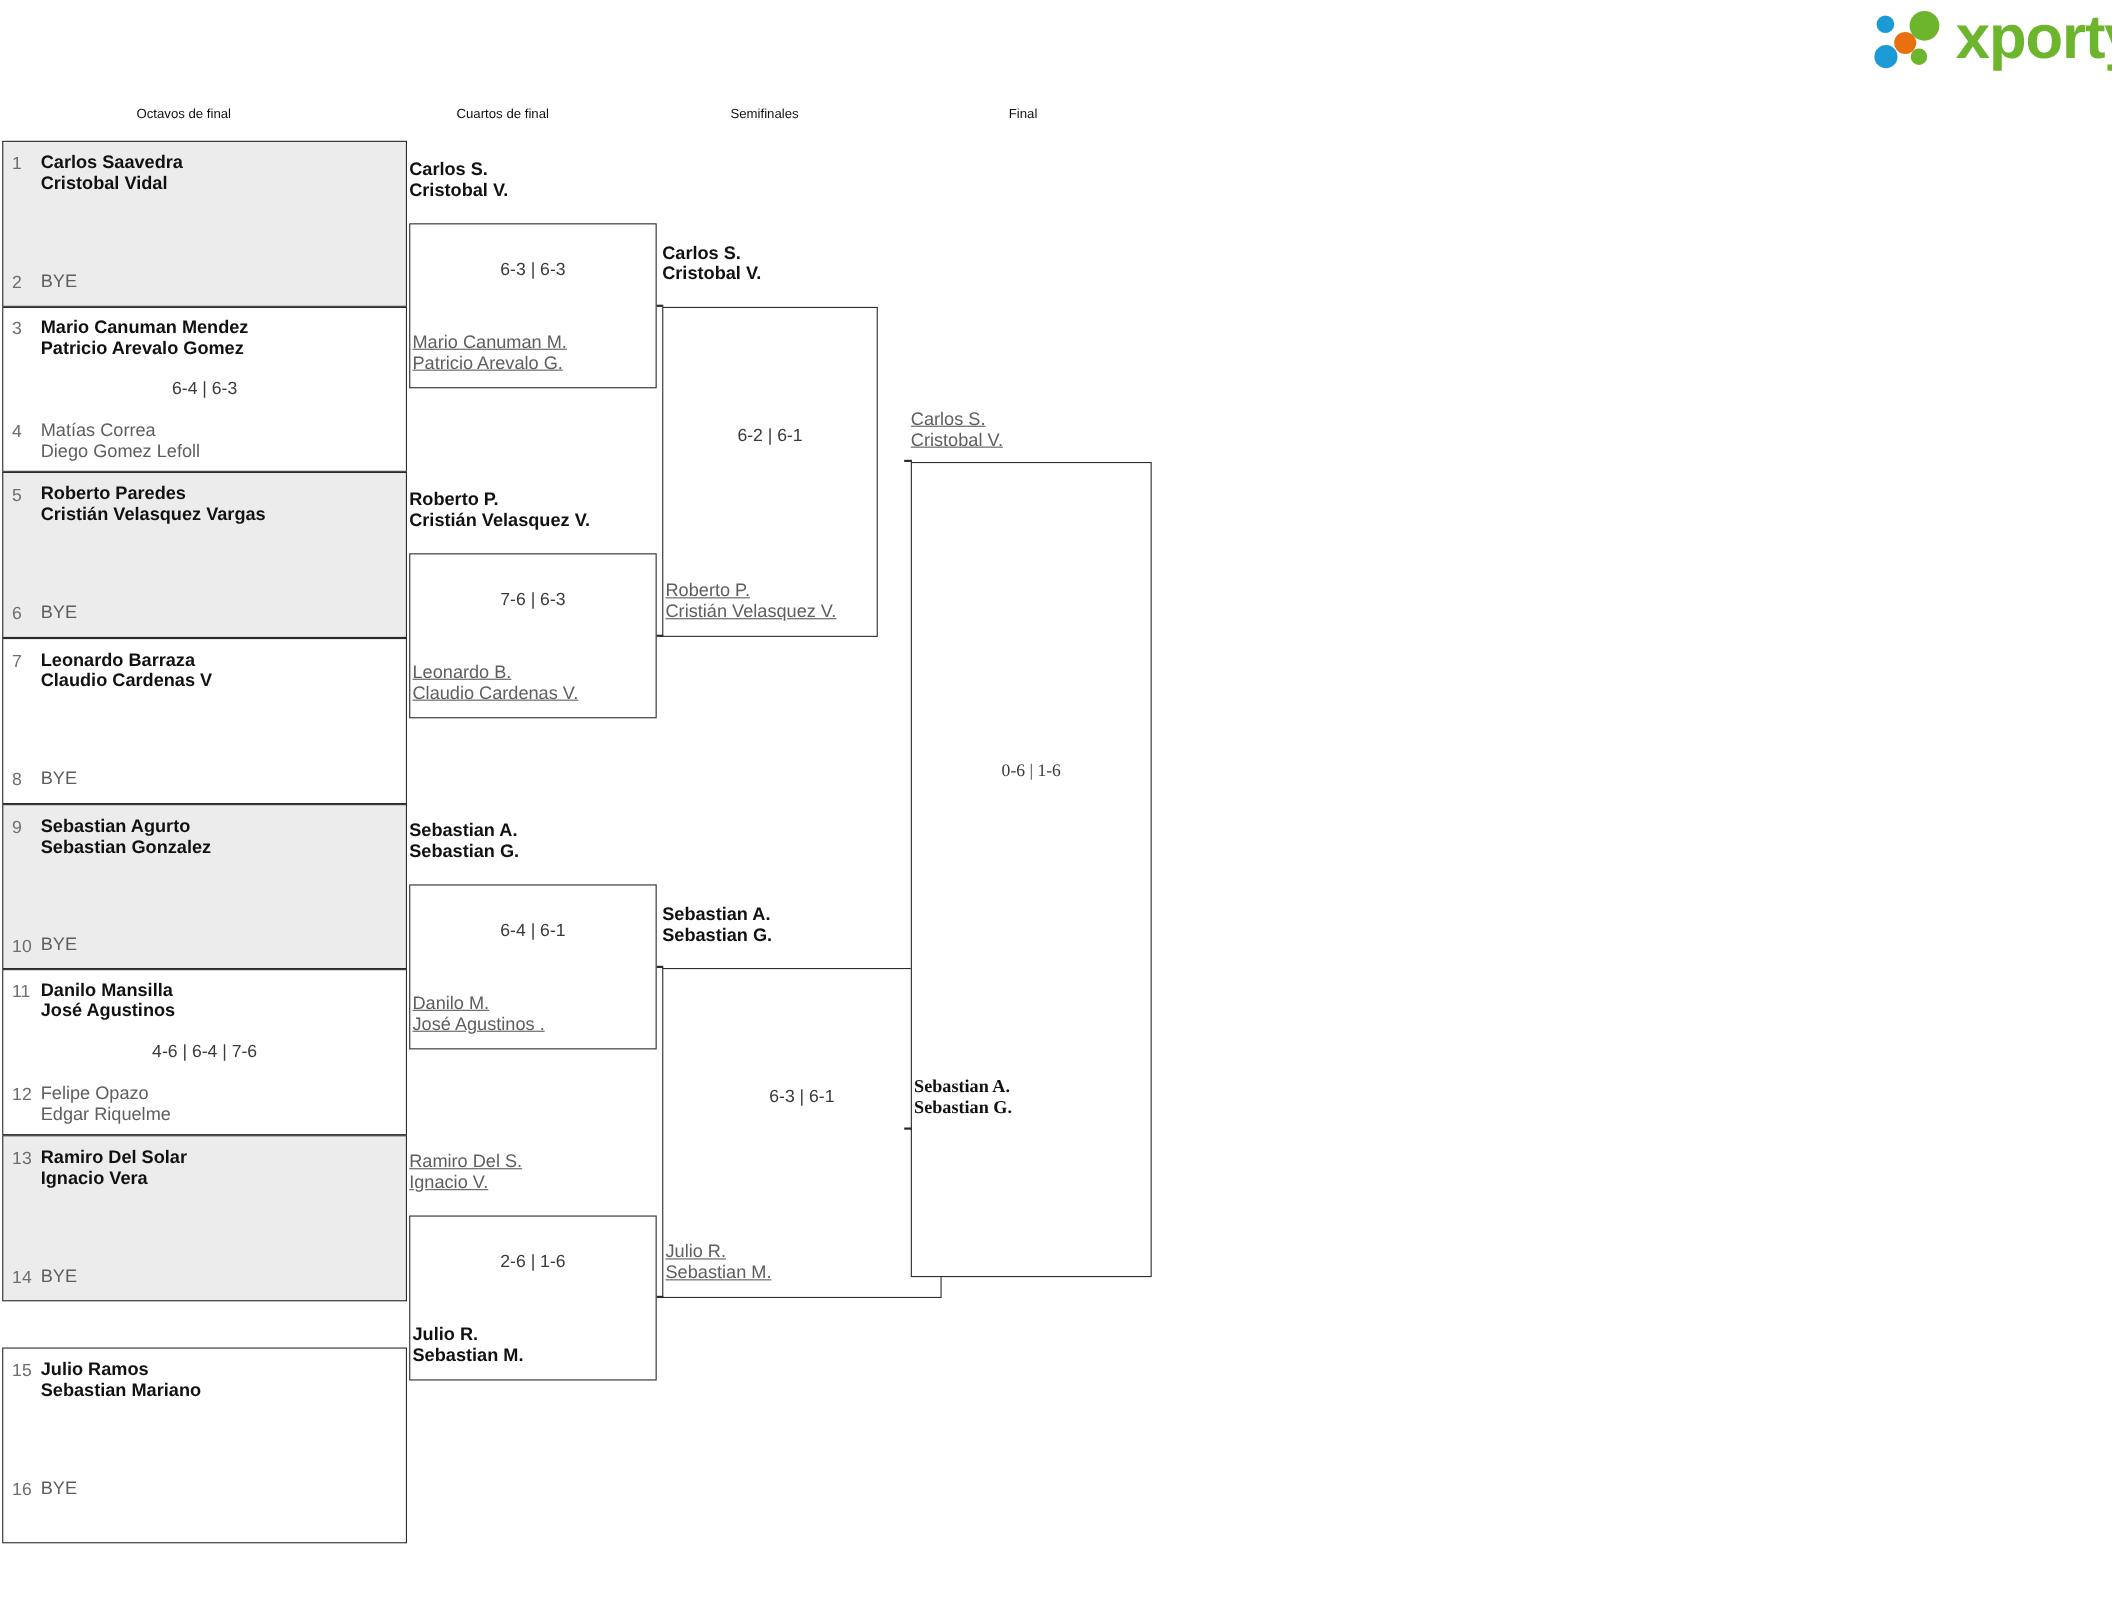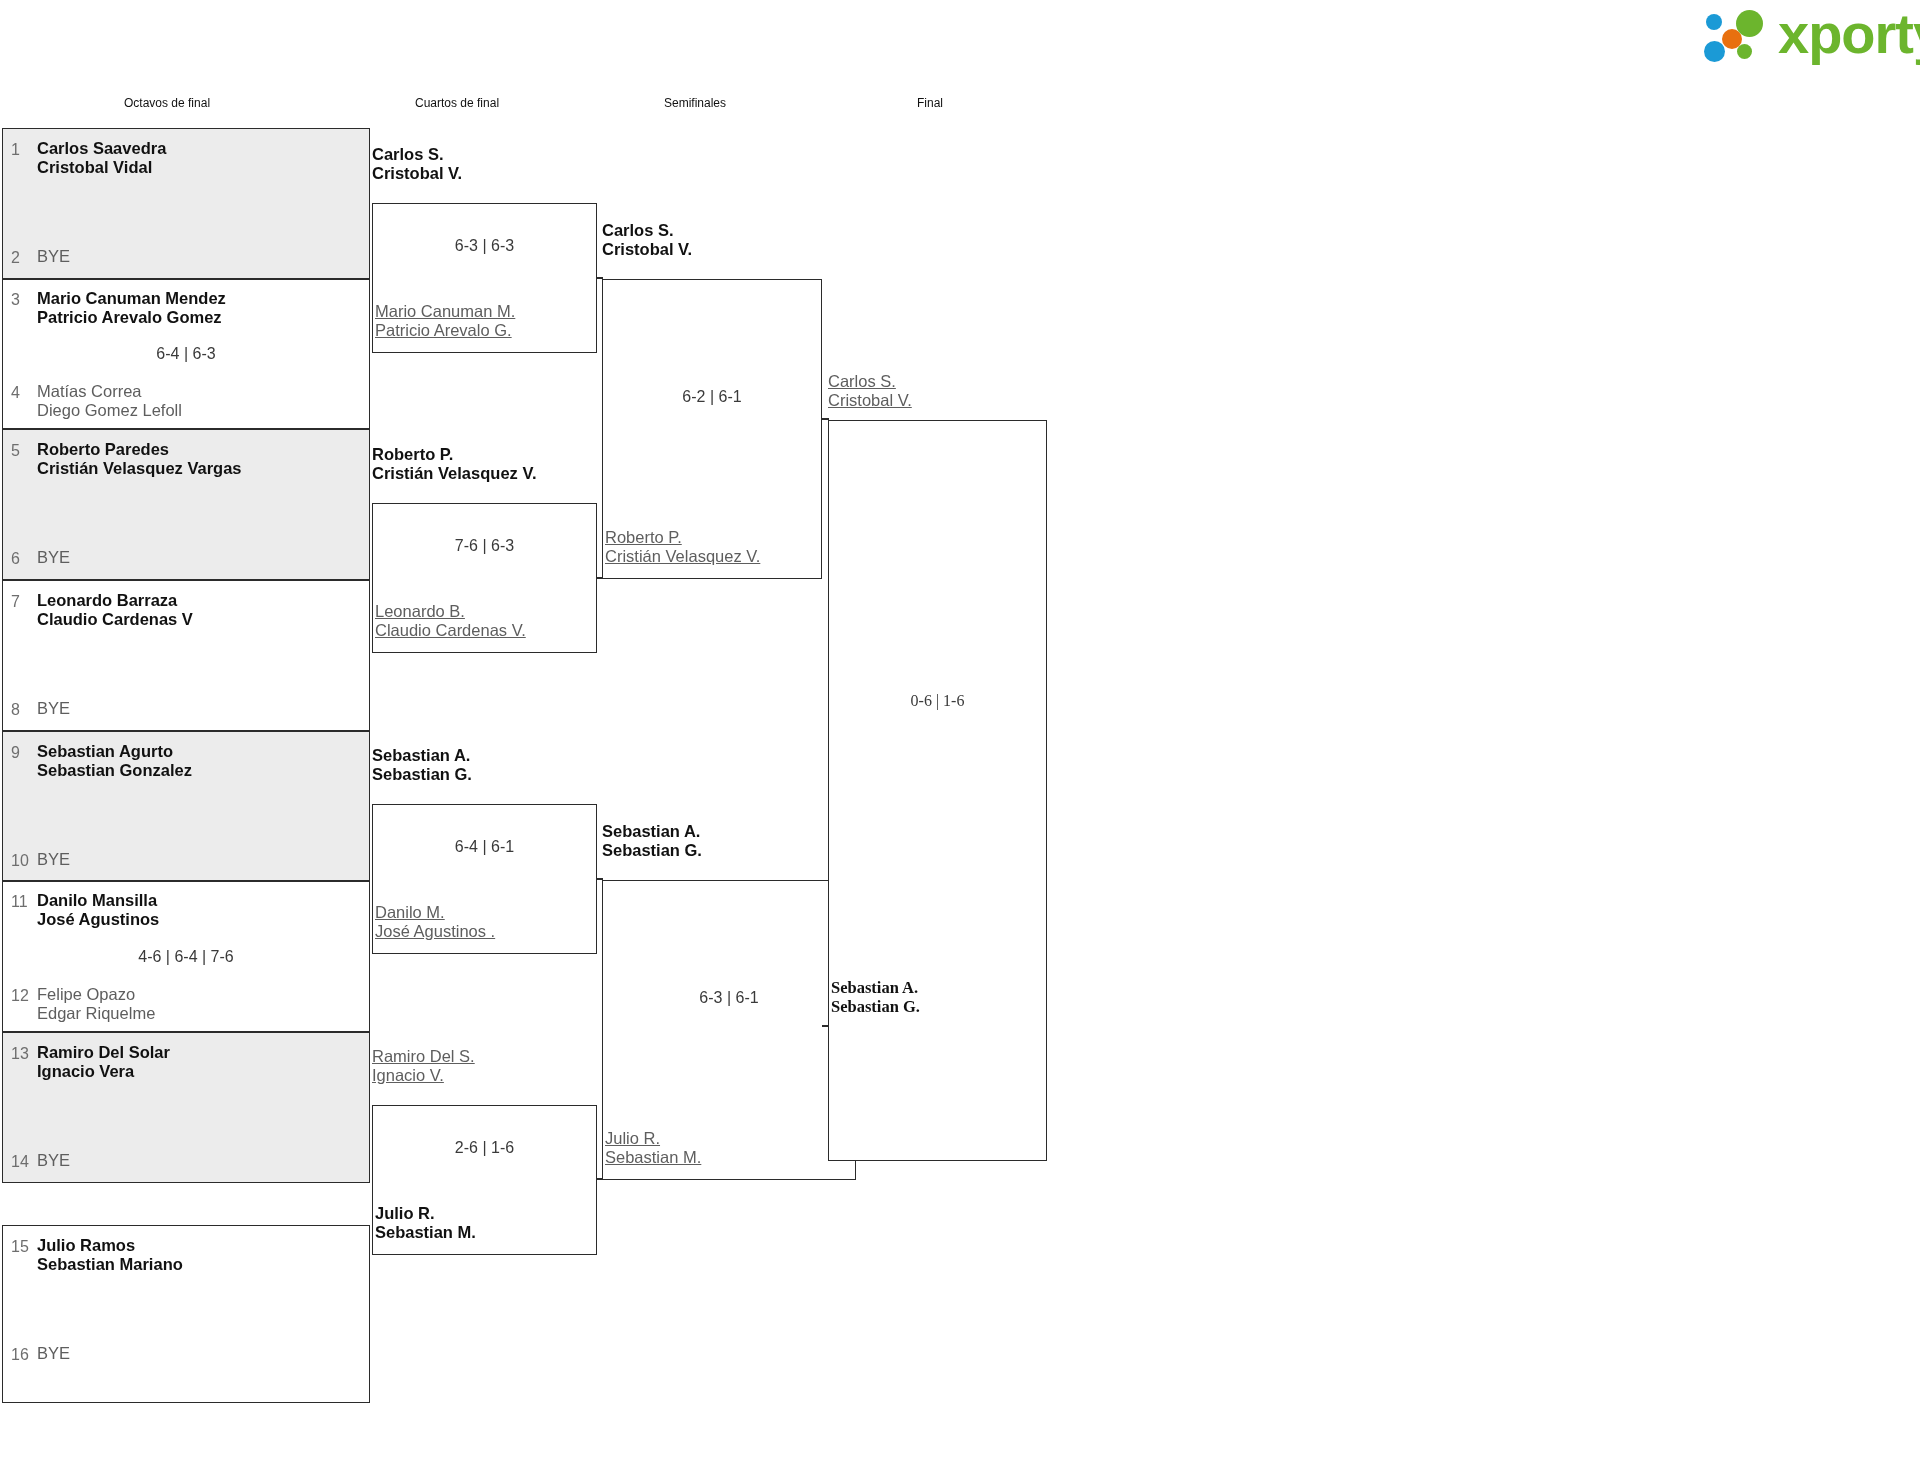--- a/index.html
+++ b/index.html
@@ -250,21 +250,21 @@
     <div class="adv win" style="left:0px;top:98px;padding-left:2px;">
       <div>Julio R.</div>
       <div>Sebastian M.</div>
     </div>
   </div>
 
   <div class="adv win" style="left:602px;top:221px;">
     <div>Carlos S.</div>
     <div>Cristobal V.</div>
   </div>
-  <div class="mbox" style="left:602px;top:279px;width:220px;height:300px;">
+  <div class="mbox" style="left:602px;top:279px;width:196px;height:300px;">
     <div class="mbox-score" style="top:108px;">6-2 | 6-1</div>
     <div class="adv lose" style="left:0px;top:248px;padding-left:2px;">
       <div>Roberto P.</div>
       <div>Cristián Velasquez V.</div>
     </div>
   </div>
 
   <div class="adv win" style="left:602px;top:822px;">
     <div>Sebastian A.</div>
     <div>Sebastian G.</div>

